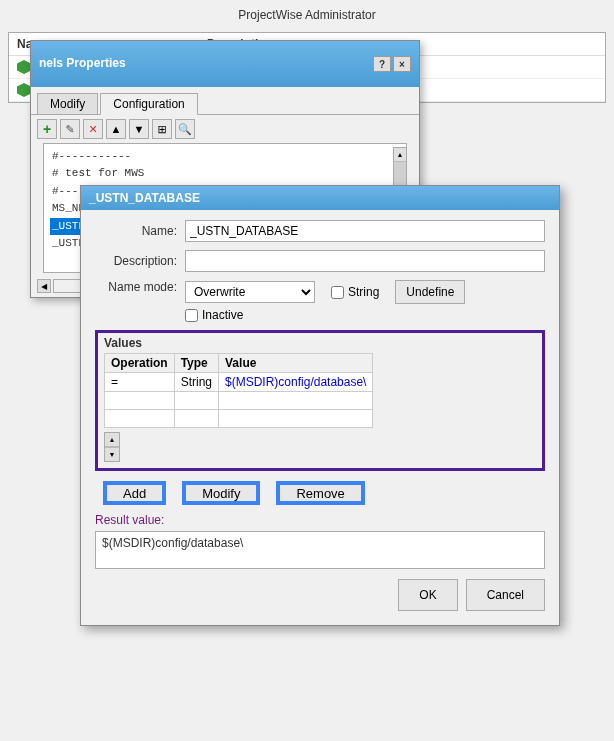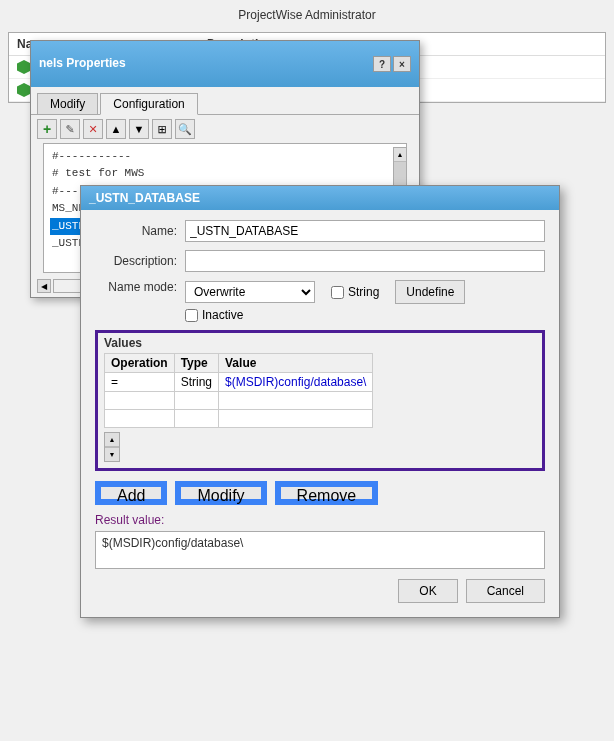--- a/index.html
+++ b/index.html
@@ -306,24 +306,25 @@
 
     .action-buttons {
       display: flex;
       gap: 8px;
       justify-content: flex-start;
       padding: 0 0 8px 0;
     }
     .action-btn {
       height: 24px;
       padding: 0 16px;
-      border: 6px solid #3b82f6;
+      border: 4px solid #3b82f6;
       background: #e8e8e8;
-      font-size: 16px;
-      cursor: pointer;
+      font-size: 13px;
+      cursor: pointer;
+      margin-left: 8px;
     }
     .action-btn:disabled {
       color: #aaa;
     }
 
     .result-section {
       margin-bottom: 10px;
     }
     .result-label {
       font-size: 12px;
@@ -339,21 +340,21 @@
       color: #333;
     }
 
     .ok-cancel-row {
       display: flex;
       justify-content: flex-end;
       gap: 8px;
       padding-bottom: 4px;
     }
     .ok-btn, .cancel-btn {
-      height: 24px;
+      height: 32px;
       padding: 0 20px;
       border: 1px solid #aaa;
       background: #e8e8e8;
       font-size: 12px;
       cursor: pointer;
     }
 
     .nels-scroll {
       position: absolute;
       right: 6px;

